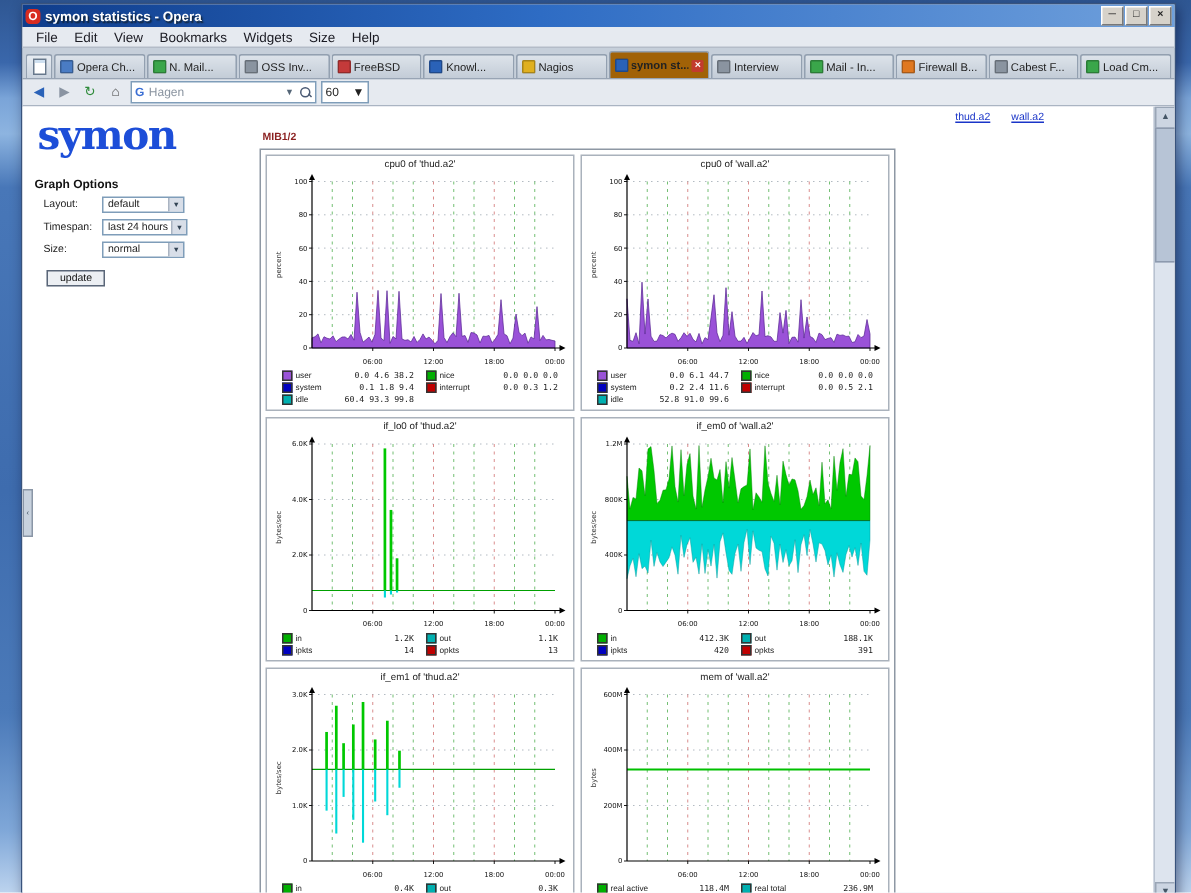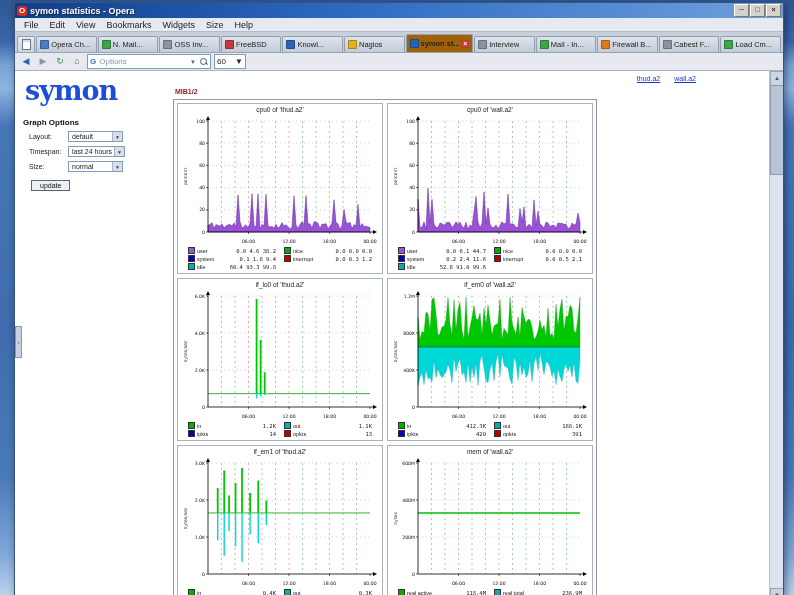--- a/index.html
+++ b/index.html
@@ -180,21 +180,21 @@
       </div>
     </div>
 
   <div class="navbar">
     <span class="navbtn">◀</span>
     <span class="navbtn dim">▶</span>
     <span class="navbtn green">↻</span>
     <span class="navbtn dark">⌂</span>
     <span class="search">
       <span class="gicon">G</span>
-      <span class="ghost">Options</span>
+      <span class="ghost">Hagen</span>
       <span class="arr">▼</span>
       <span class="mag"></span>
     </span>
     <span class="zoom">
       <span>60</span>
       <span class="arr">▼</span>
     </span>
   </div>
 
   <div class="content">

